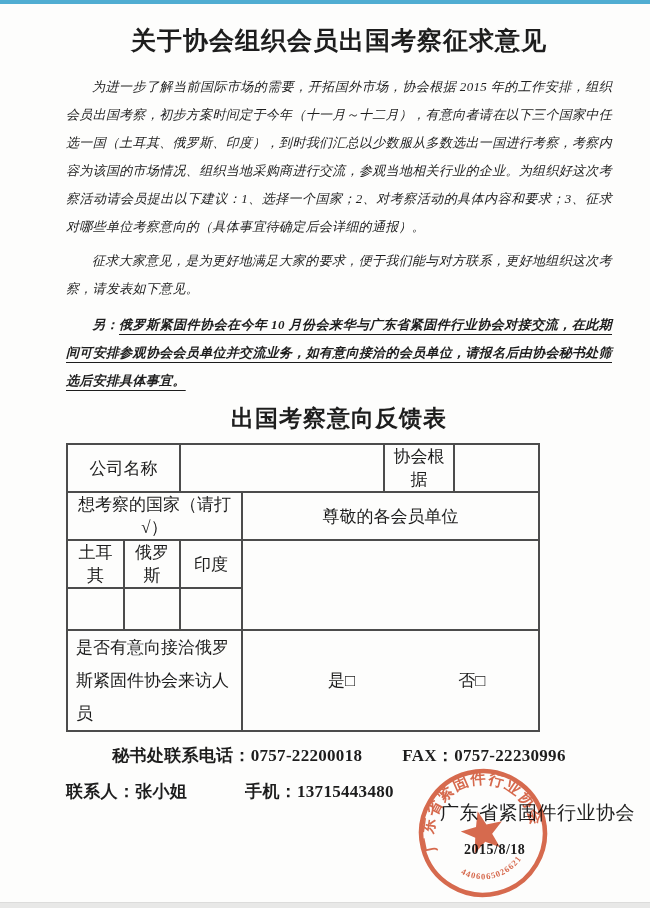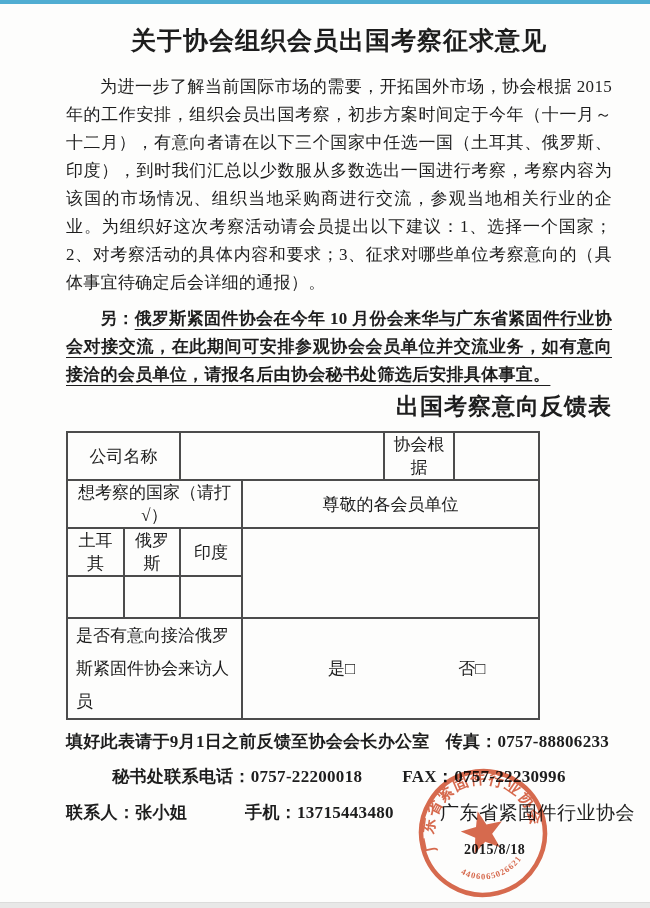--- a/index.html
+++ b/index.html
@@ -7,24 +7,24 @@
     position:relative;width:650px;height:908px;background:#fdfdfc;
     font-family:"Liberation Serif","DejaVu Serif",serif;color:#1d1d1d;
     overflow:hidden;margin:0 auto;padding-left:25px;
   }
   .topbar{position:absolute;top:0;left:0;width:100%;height:4px;background:#50add2;}
   .edge-right{position:absolute;top:0;right:0;width:10px;height:100%;background:#e8e8e7;border-left:1px solid #dcdcdb;}
   .edge-bottom{position:absolute;bottom:0;left:0;width:100%;height:5px;background:#e8e8e7;border-top:1px solid #dcdcdb;}
   .content{position:absolute;left:66px;top:24px;width:546px;}
   .doc-title{font-size:25px;font-weight:bold;text-align:center;letter-spacing:1px;margin:0 0 16px;}
   .salutation{font-size:17px;margin:0 0 4px;}
-  .para{font-size:17px;line-height:28px;text-align:justify;text-indent:2em;margin:6px 0 0;letter-spacing:.3px;}
+  .para{font-size:13px;line-height:28px;text-align:justify;text-indent:2em;margin:6px 0 0;letter-spacing:.3px;font-style:italic;}
   .para.bold{font-weight:bold;margin-top:8px;}
   .ul{text-decoration:underline;text-underline-offset:5px;text-decoration-thickness:1.2px;}
-  .form-title{font-size:23px;font-weight:bold;text-align:right;letter-spacing:1px;margin:2px 0 9px;}
+  .form-title{font-size:23px;font-weight:bold;text-align:center;letter-spacing:1px;margin:8px 0 9px;}
   table.feedback{border-collapse:collapse;table-layout:fixed;width:472px;font-size:17px;}
   table.feedback td{border:2px solid #4c4c4c;padding:0 5px;background:#fdfdfc;}
   td.c{text-align:center;}
   tr.r1 td{height:44px;}
   tr.r2 td{height:42px;}
   tr.r3 td{height:44px;}
   tr.r4 td{height:40px;}
   tr.r5 td{height:66px;}
   .contact-q{line-height:33px;padding-left:8px !important;}
   .yesno{display:flex;align-items:center;padding-left:80px;}
@@ -48,20 +48,21 @@
 
 <div class="page">
   <div class="topbar"></div>
 
   <div class="content">
     <div class="doc-title">关于协会组织会员出国考察征求意见</div>
 
 
     <p class="para">为进一步了解当前国际市场的需要，开拓国外市场，协会根据 2015 年的工作安排，组织会员出国考察，初步方案时间定于今年（十一月～十二月），有意向者请在以下三个国家中任选一国（土耳其、俄罗斯、印度），到时我们汇总以少数服从多数选出一国进行考察，考察内容为该国的市场情况、组织当地采购商进行交流，参观当地相关行业的企业。为组织好这次考察活动请会员提出以下建议：1、选择一个国家；2、对考察活动的具体内容和要求；3、征求对哪些单位考察意向的（具体事宜待确定后会详细的通报）。</p>
 
+    <p class="para">征求大家意见，是为更好地满足大家的要求，便于我们能与对方联系，更好地组织这次考察，请发表如下意见。</p>
 
     <p class="para bold"><span>另：</span><span class="ul">俄罗斯紧固件协会在今年 10 月份会来华与广东省紧固件行业协会对接交流，在此期间可安排参观协会会员单位并交流业务，如有意向接洽的会员单位，请报名后由协会秘书处筛选后安排具体事宜。</span></p>
 
     <div class="form-title">出国考察意向反馈表</div>
 
     <table class="feedback">
       <colgroup>
         <col style="width:57px">
           <col style="width:56px">
           <col style="width:62px">
@@ -96,23 +97,20 @@
         <td colspan="3">
           <div class="yesno">
             <span>是□</span>
             <span>否□</span>
           </div>
         </td>
       </tr>
     </tbody>
       </table>
 
-    <div class="foot foot-1">
-      <span>填好此表请于9月1日之前反馈至协会会长办公室</span><span class="gap-s">传真：0757-88806233</span>
-    </div>
     <div class="foot foot-2">
       <span>秘书处联系电话：0757-22200018</span><span class="gap-m">FAX：0757-22230996</span>
     </div>
     <div class="foot foot-3">
       <span>联系人：张小姐</span><span class="gap-l">手机：13715443480</span>
     </div>
   </div>
 
   <div class="sig-org">广东省紧固件行业协会</div>
   <div class="sig-date">2015/8/18</div>

